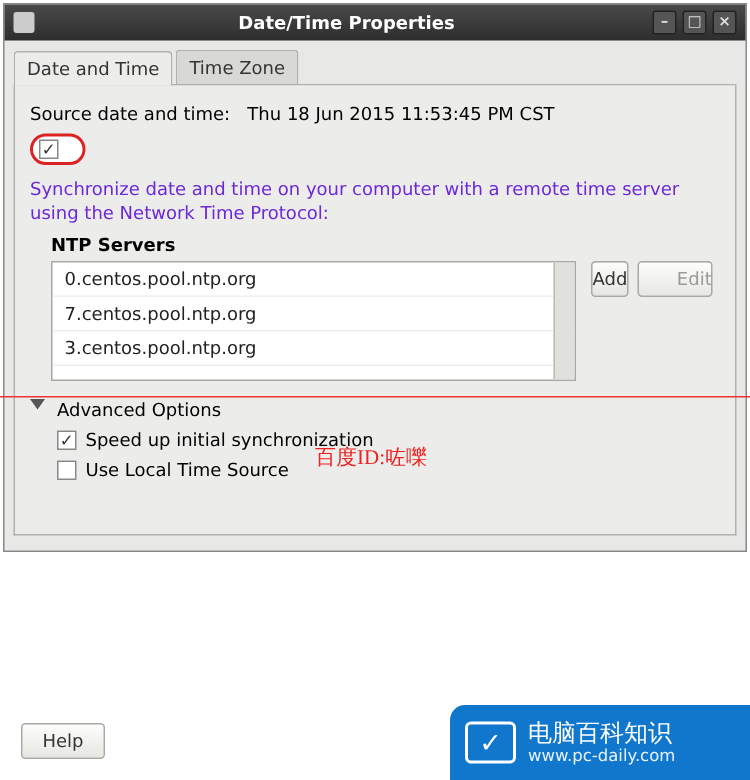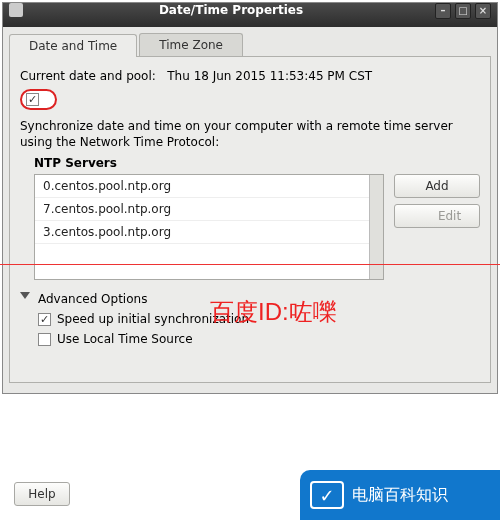--- a/index.html
+++ b/index.html
@@ -17,21 +17,21 @@
     width: 496px;
     margin: 2px;
     border: 1px solid #888;
     background: #e8e8e6;
   }
   .titlebar {
     background: linear-gradient(#4a4a4a, #2d2d2d);
     color: #fff;
     height: 24px;
     display: flex;
-    align-items: flex-start;
+    align-items: center;
     padding: 0 6px;
     font-weight: bold;
     position: relative;
   }
   .titlebar .title {
     flex: 1;
     text-align: center;
     font-size: 12px;
   }
   .titlebar-icon {
@@ -52,21 +52,21 @@
   }
   .client {
     padding: 4px 6px 10px 6px;
   }
   .tabs {
     display: flex;
     border-bottom: 1px solid #b0b0ac;
     margin-top: 2px;
   }
   .tab {
-    padding: 4px 19px;
+    padding: 4px 8px;
     border: 1px solid #b0b0ac;
     border-bottom: none;
     background: #d8d8d4;
     border-radius: 3px 3px 0 0;
     margin-right: 2px;
     color: #333;
   }
   .tab.active {
     background: #ececea;
     position: relative;
@@ -96,46 +96,46 @@
     background: #fff;
     display: inline-flex;
     align-items: center;
     justify-content: center;
     margin-right: 6px;
     font-size: 11px;
     color: #333;
   }
   .desc {
     margin: 8px 0 6px 0;
-    color: #000000;
+    color: #6d28d9;
     line-height: 1.35;
   }
   .ntp-block {
     margin-left: 14px;
   }
   .ntp-title { font-weight: bold; margin: 4px 0; }
   .ntp-row { display: flex; gap: 10px; align-items: flex-start; }
   .ntp-list {
     flex: 1;
     border: 1px solid #a8a8a4;
     background: #fff;
-    height: 106px;
+    height: 80px;
     overflow: hidden;
     position: relative;
   }
   .ntp-list .item {
     padding: 4px 8px;
     border-bottom: 1px solid #eee;
     color: #222;
   }
   .ntp-list .scrollbar {
     position: absolute; right: 0; top: 0; bottom: 0;
     width: 14px; background: #e0e0dc; border-left: 1px solid #bbb;
   }
-  .ntp-buttons { display: flex; flex-direction: column; gap: 6px; width: 86px; }
+  .ntp-buttons { display: flex; flex-direction: row; gap: 6px; width: 86px; }
   .btn {
     border: 1px solid #a8a8a4;
     background: linear-gradient(#fdfdfc,#e6e6e2);
     border-radius: 3px;
     padding: 4px 0;
     text-align: center;
     color: #333;
   }
   .btn.disabled { color: #9a9a96; padding-left: 25px; }
   .redline {
@@ -155,22 +155,22 @@
     border-right: 5px solid transparent;
     border-top: 7px solid #555;
     margin-right: 4px;
   }
   .opts { margin-left: 18px; }
   .opt { display: flex; align-items: center; margin: 6px 0; }
   .watermark-red {
     position: absolute;
     left: 210px; top: 296px;
     color: #e22;
-    font-size: 24px;
-    font-family: Liberation Sans, sans-serif;
+    font-size: 14px;
+    font-family: Liberation Serif, serif;
   }
   .help-btn {
     position: absolute;
     left: 14px; bottom: 14px;
     width: 56px;
   }
   .footer-overlay {
     position: absolute;
     right: 0; bottom: 0;
     width: 200px; height: 50px;
@@ -206,21 +206,21 @@
 
   <div class="client">
     <div class="tabs">
       <div class="tab active">Date and Time</div>
       <div class="tab">Time Zone</div>
     </div>
 
     <div class="panel">
 
       <div class="datetime-row">
-        <span>Current date and pool:</span>
+        <span>Source date and time:</span>
         &nbsp;
         <span>Thu 18 Jun 2015 11:53:45 PM CST</span>
       </div>
 
       <div class="sync-highlight">
         <span class="checkbox">✓</span>
       </div>
 
       <div class="desc">Synchronize date and time on your computer with a remote time server using the Network Time Protocol:</div>
 
@@ -263,14 +263,15 @@
 <div class="redline"></div>
 
 <div class="watermark-red">百度ID:咗嚛</div>
 
 <div class="btn help-btn">Help</div>
 
 <div class="footer-overlay">
   <div class="pc-icon">✓</div>
   <div class="footer-text">
     <div class="cn">电脑百科知识</div>
+    <div class="url">www.pc-daily.com</div>
   </div>
 </div>
 
 </body></html>

